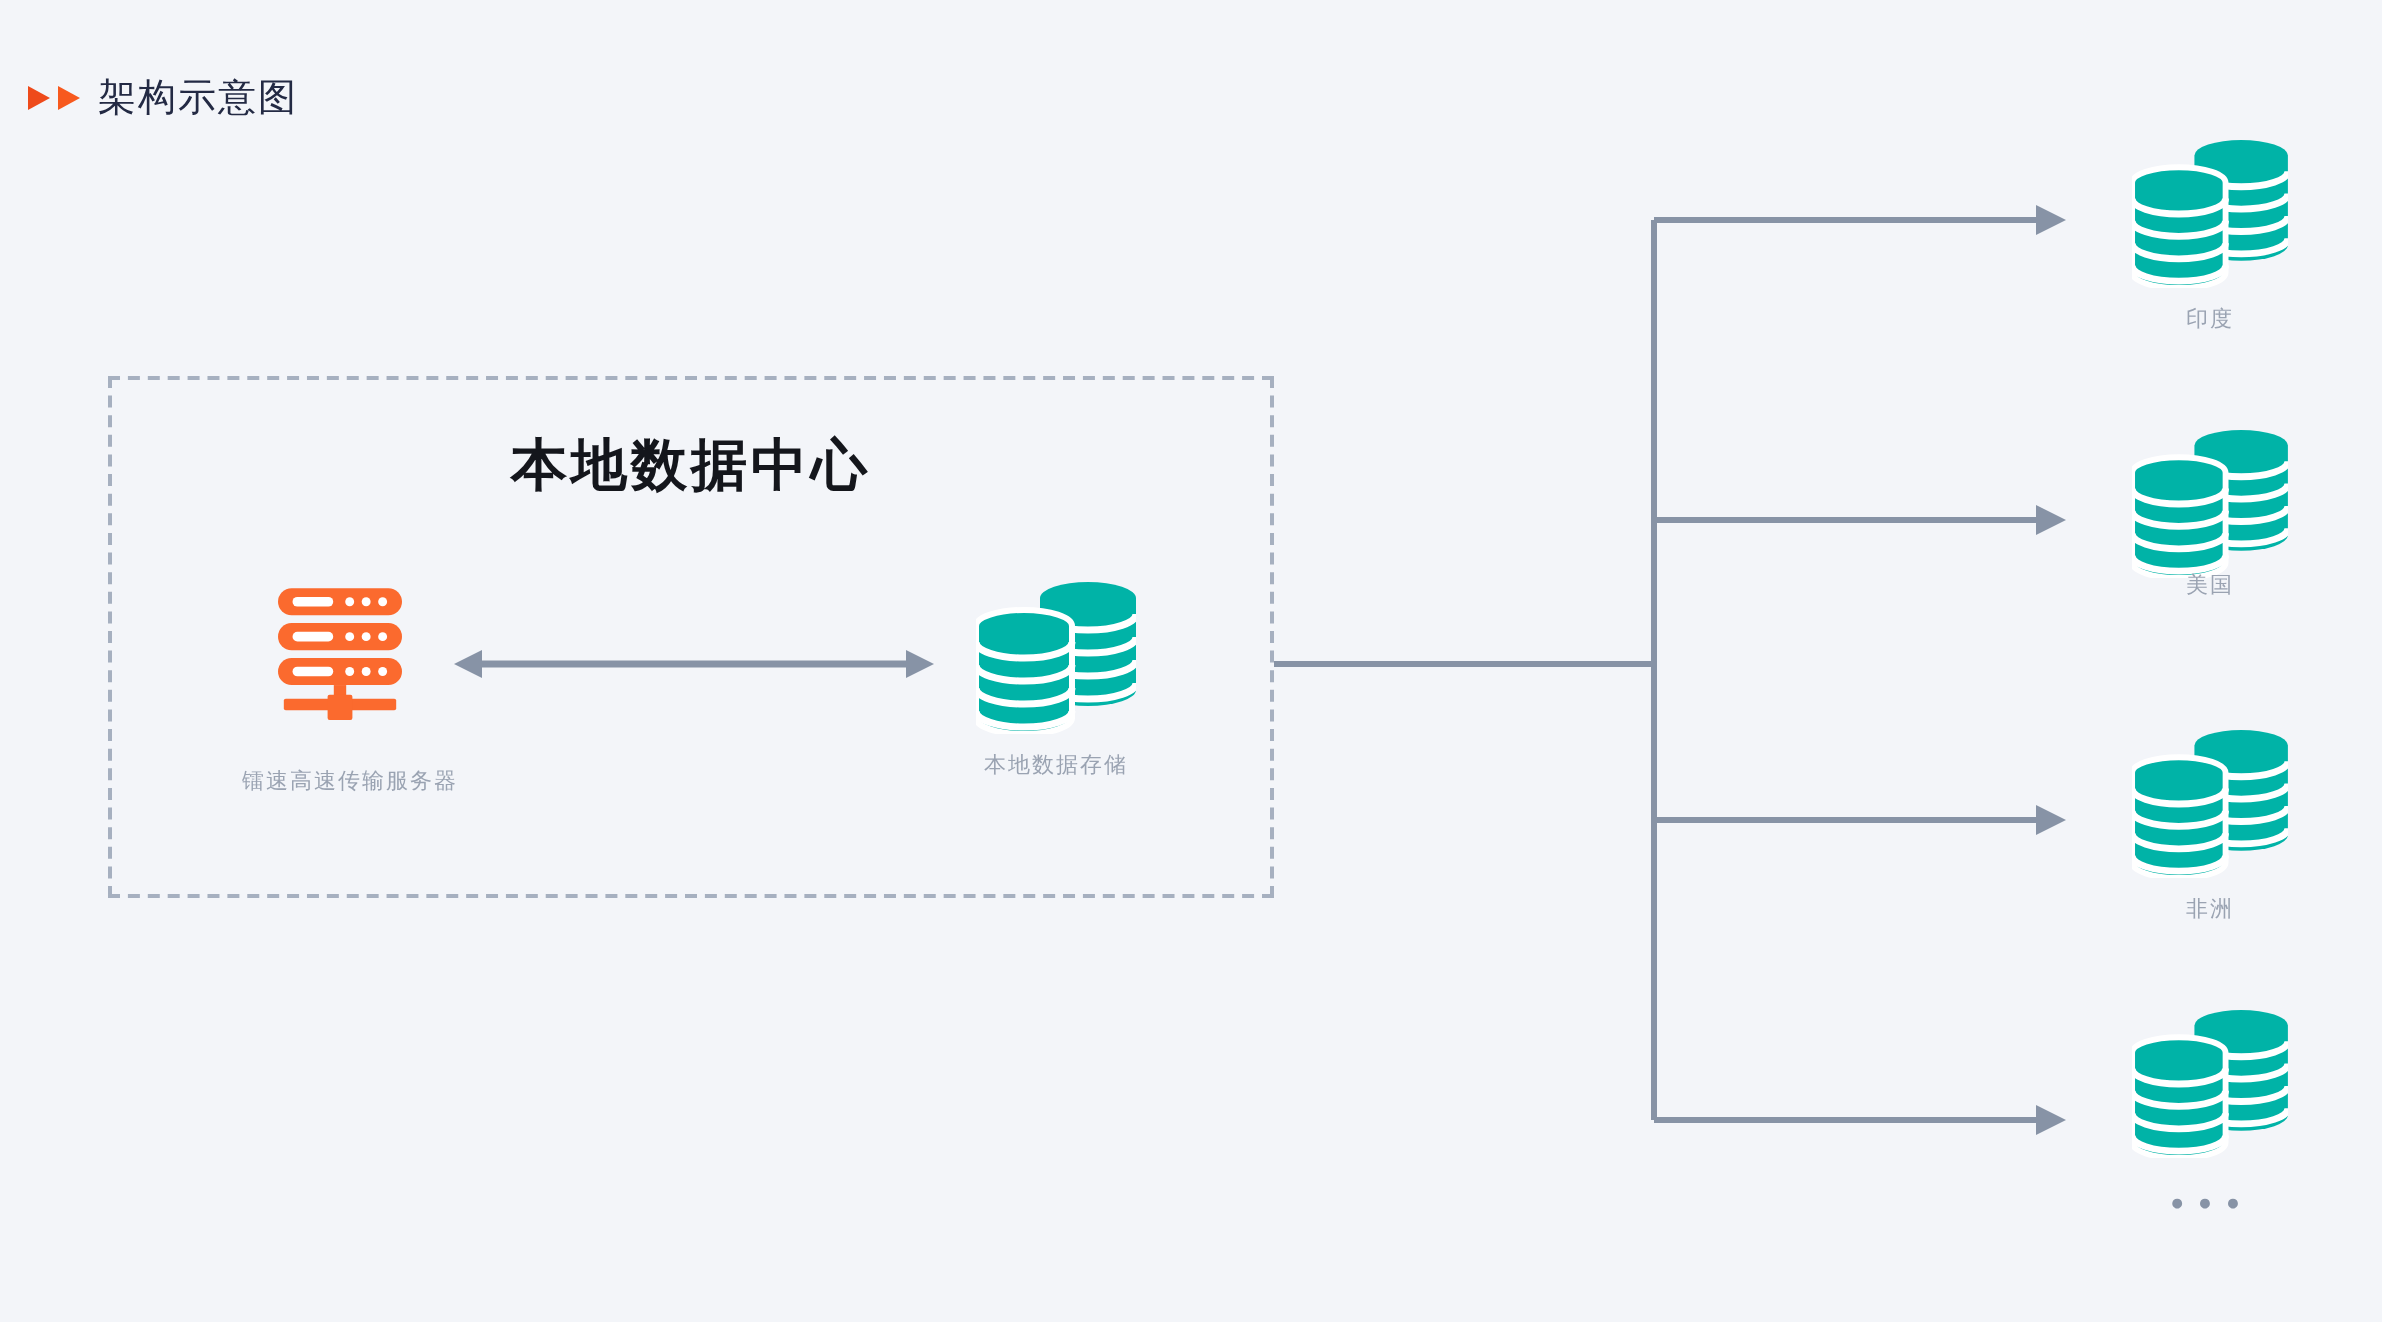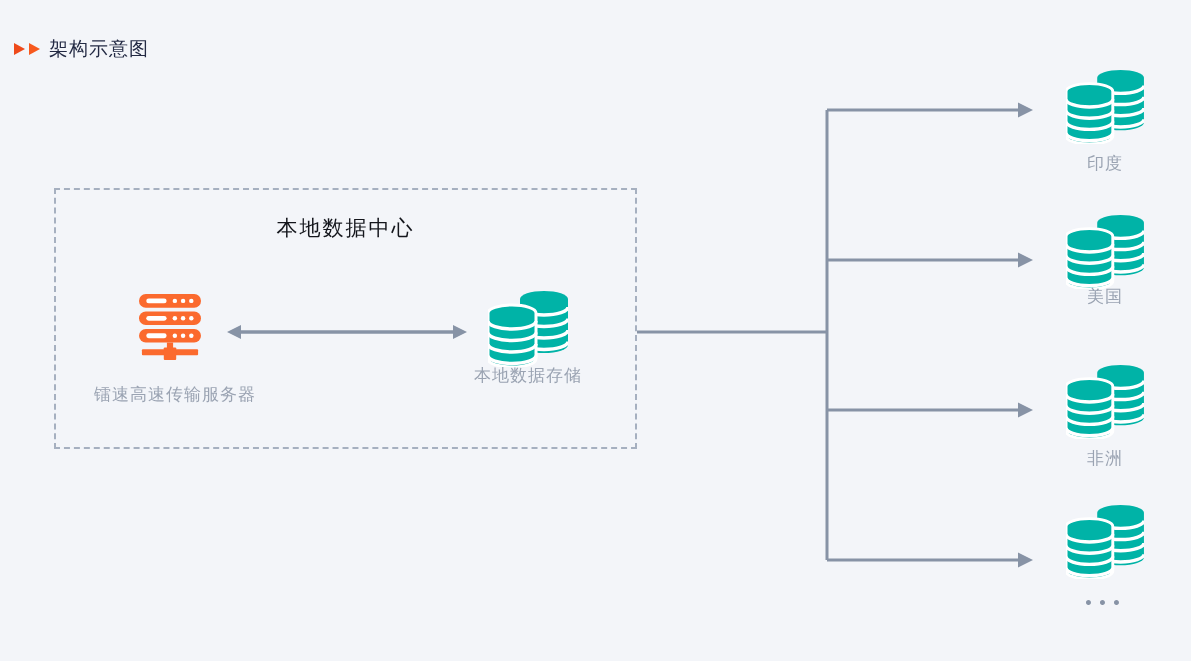--- a/index.html
+++ b/index.html
@@ -9,26 +9,26 @@
     font-family:"DejaVu Sans","Liberation Sans",sans-serif;
   }
   
   .header{position:absolute;left:14px;top:36px;display:flex;align-items:center;}
   .tri{width:0;height:0;border-top:6.5px solid transparent;border-bottom:6.5px solid transparent;display:inline-block;}
   .tri1{border-left:11px solid #ee4a1b;margin-right:4px;}
   .tri2{border-left:11px solid #f7591e;}
   .page-title{margin:0 0 0 9px;font-size:19px;font-weight:500;color:#232a44;letter-spacing:1px;}
   
   .dc-box{position:absolute;left:54px;top:188px;width:583px;height:261px;border:2px dashed #a6b0c0;box-sizing:border-box;}
-  .dc-title{position:absolute;left:54px;top:214px;width:583px;text-align:center;font-size:21px;font-weight:400;color:#14161c;letter-spacing:2px;}
+  .dc-title{position:absolute;left:54px;top:214px;width:583px;text-align:center;font-size:28px;font-weight:700;color:#14161c;letter-spacing:2px;}
   
   .icon-abs{position:absolute;}
-  .node-label{position:absolute;text-align:center;font-size:17px;color:#9aa3b2;letter-spacing:1px;}
+  .node-label{position:absolute;text-align:center;font-size:11px;color:#9aa3b2;letter-spacing:1px;}
   .server-label{left:65px;top:383px;width:220px;}
-  .storage-label{left:438px;top:364px;width:180px;}
+  .storage-label{left:438px;top:375px;width:180px;}
   .remote-label{left:1050px;width:110px;}
   .dots-label{font-size:14px;font-weight:bold;letter-spacing:5px;color:#8793a6;}
   
   .connectors{position:absolute;left:0;top:0;pointer-events:none;}
   .hidden-defs{position:absolute;width:0;height:0;overflow:hidden;}
 </style>
 </head>
 <body>
 
 <div class="canvas">

